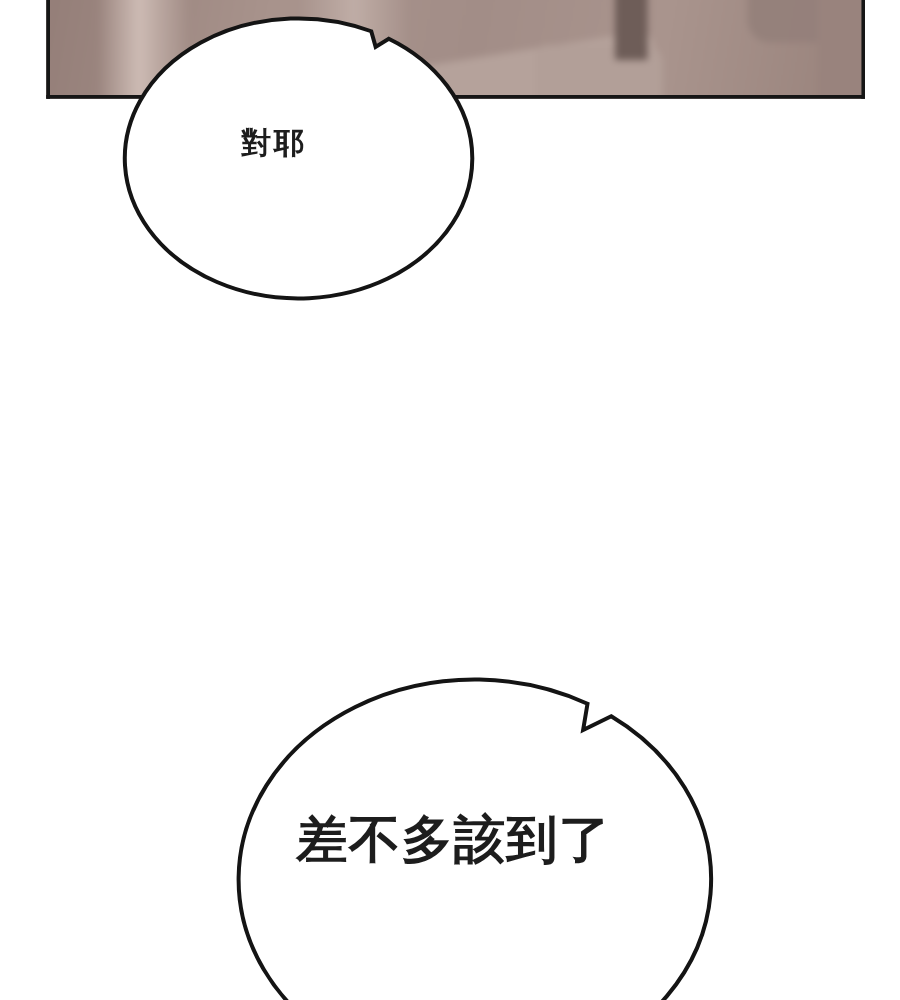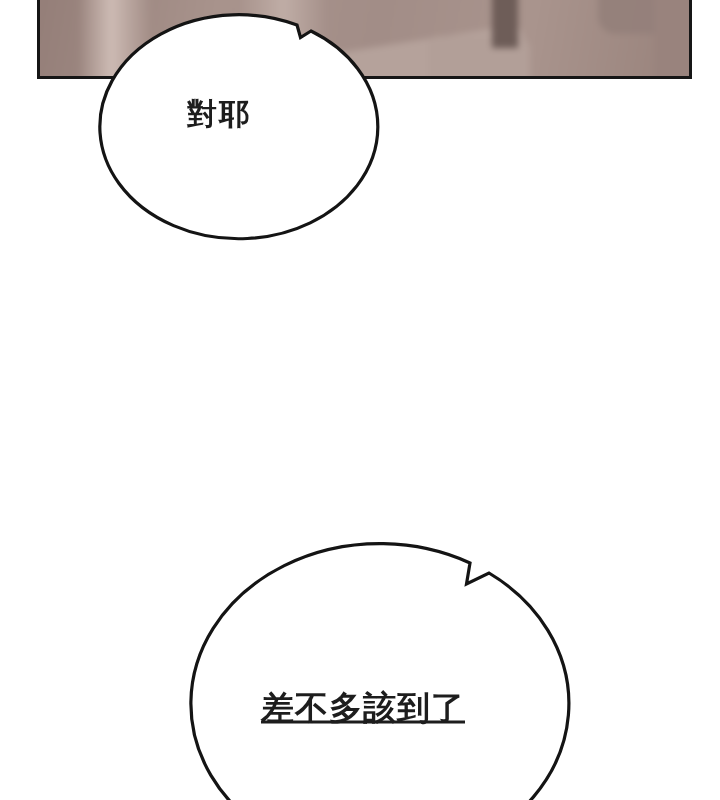--- a/index.html
+++ b/index.html
@@ -95,29 +95,28 @@
     position: absolute;
     transform: translate(-50%, -50%);
     color: #1d1d1d;
     font-weight: 600;
     white-space: nowrap;
     text-align: center;
   }
   .bubble-text.t1 {
     left: 219px;
     top: 114px;
-    font-size: 30px;
+    font-size: 24px;
     letter-spacing: 2px;
   }
   .bubble-text.t2 {
     left: 363px;
-    top: 708px;
-    font-size: 33px;
+    top: 672px;
+    font-size: 41px;
     letter-spacing: 1px;
-    text-decoration: underline;
   }
 </style>
 </head>
 <body>
 
 <div class="stage">
 
   <div class="panel">
     <div class="blurwrap">
       <div class="shape-base"></div>

